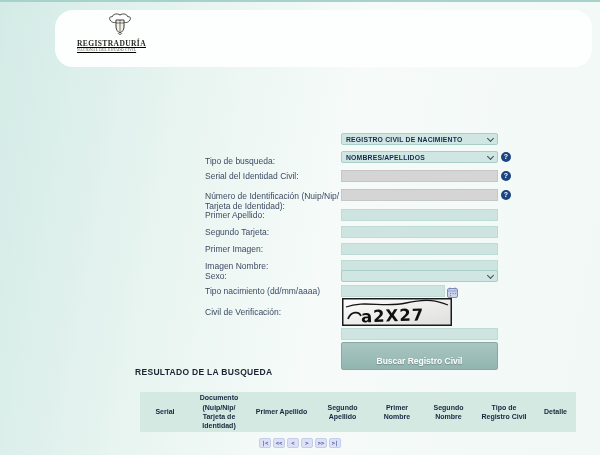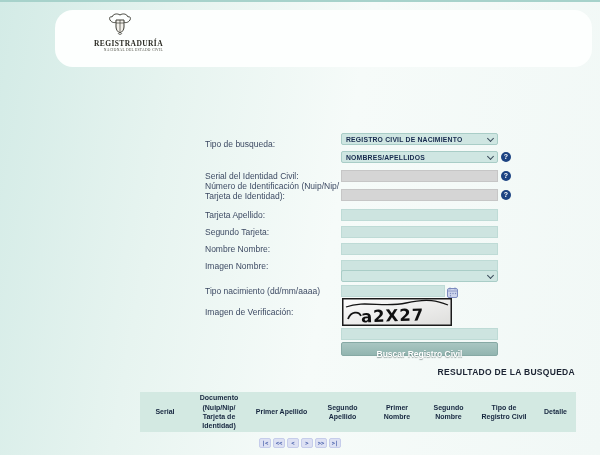--- a/index.html
+++ b/index.html
@@ -4,21 +4,21 @@
 <style>
   html,body{margin:0;padding:0;}
   body{width:600px;height:455px;font-family:"Liberation Sans",sans-serif;overflow:hidden;}
   .page{position:relative;width:600px;height:455px;
     background:linear-gradient(100deg,#d3ebe6 0%,#e7f4f0 28%,#f6fbf9 55%,#f1f8f6 100%);}
   .top-line{position:absolute;top:0;left:0;width:100%;height:2px;background:#a7d2cb;}
 
   
   .header-card{position:absolute;left:55px;top:10px;width:537px;height:57px;background:#fdfffe;
     border-radius:18px;}
-  .logo{position:absolute;left:22px;top:2px;width:86px;text-align:right;}
+  .logo{position:absolute;left:22px;top:2px;width:86px;text-align:left;text-decoration:underline;}
   .crest{display:block;margin:0 auto;}
   .org-name{font-family:"Liberation Serif",serif;font-weight:bold;font-size:7.5px;color:#2b2b24;letter-spacing:.4px;margin-top:1px;}
   .org-sub{font-family:"Liberation Serif",serif;font-size:3.6px;color:#4a4a40;letter-spacing:.3px;}
 
   .title{position:absolute;left:120px;top:96px;width:470px;text-align:center;
     font-size:13.5px;font-weight:bold;color:#1d3c70;letter-spacing:.2px;}
 
   
   .lbl{position:absolute;left:205px;width:138px;font-size:8.5px;color:#3d4a63;line-height:10px;}
   .fld{position:absolute;left:341px;width:157px;height:12px;box-sizing:border-box;}
@@ -28,34 +28,34 @@
   .chev{width:4px;height:4px;border-right:1.2px solid #3a4a5a;border-bottom:1.2px solid #3a4a5a;
     transform:rotate(45deg);margin-top:-2px;flex:0 0 auto;}
   .inp{border:none;outline:none;font-size:8px;color:#223;padding:0 4px;}
   .teal{background:#cde4e0;border:1px solid #bedbd6;}
   .gray{background:#d5d5d5;border:1px solid #c6c6c6;}
   .help{position:absolute;left:501px;width:10px;height:10px;border-radius:50%;background:#1c4382;
     color:#fff;font-size:7px;font-weight:bold;text-align:center;line-height:10px;cursor:pointer;}
 
   .r0{top:133px}.r1{top:151px}.r2{top:170px}.r3{top:189px}.r4{top:209px}.r5{top:226px}
   .r6{top:243px}.r7{top:260px}.r8{top:270px}.r9{top:285px}
-  .l0{top:134px}.l1{top:139px}.l2{top:171px}.l3{top:181px}.l4{top:210px}.l5{top:227px}
+  .l0{top:134px}.l1{top:156px}.l2{top:171px}.l3{top:191px}.l4{top:210px}.l5{top:227px}
   .l6{top:244px}.l7{top:261px}.l8{top:271px}.l9{top:286px}.l10{top:307px}
 
   .date-fld{width:104px;}
   .cal-btn{position:absolute;left:447px;top:286px;width:11px;height:11px;padding:0;border:none;background:transparent;cursor:pointer;}
 
   .captcha-box{position:absolute;left:342px;top:298px;width:110px;height:28px;}
   .captcha-input{position:absolute;left:341px;top:328px;width:157px;height:12px;box-sizing:border-box;}
   .buscar{position:absolute;left:341px;top:342px;width:157px;height:14px;
     background:linear-gradient(#a9c6c2,#92b5b0);border:1px solid #86a9a4;border-radius:2px;
     color:#fff;font-weight:bold;font-size:8.5px;font-family:"Liberation Sans",sans-serif;
-    text-shadow:0 1px 1px rgba(90,110,108,.6);cursor:pointer;padding:6px;}
+    text-shadow:0 1px 1px rgba(90,110,108,.6);cursor:pointer;padding:13px;}
 
-  .res-heading{position:absolute;left:135px;top:367px;width:440px;text-align:right;
+  .res-heading{position:absolute;left:135px;top:367px;width:440px;text-align:left;
     font-size:8.5px;font-weight:bold;color:#1c2433;letter-spacing:.3px;}
   .res-table{position:absolute;left:140px;top:392px;width:436px;height:40px;background:#d3e9e2;
     display:flex;align-items:center;}
   .col{font-size:7px;font-weight:bold;color:#16263f;text-align:center;line-height:1.35;
     box-sizing:border-box;padding:0 5px;}
   .c0{width:50px}.c1{width:58px}.c2{width:67px}.c3{width:55px}.c4{width:54px}.c5{width:49px}.c6{width:62px}.c7{width:41px}
 
   .pager{position:absolute;left:0;top:438px;width:600px;display:flex;justify-content:center;gap:2px;}
   .pg{width:12px;height:10px;background:#dde1f3;border:1px solid #c6cdeb;border-radius:2px;
     color:#3b55a5;font-size:5.5px;font-weight:bold;line-height:9px;text-align:center;
@@ -97,53 +97,54 @@
   <div class="help" style="top:152px">?</div>
 
   <label class="lbl l2">Serial del Identidad Civil:</label>
   <input class="fld inp gray r2" disabled="" style="">
   <div class="help" style="top:171px">?</div>
 
   <label class="lbl l3">Número de Identificación (Nuip/Nip/ Tarjeta de Identidad):</label>
   <input class="fld inp gray r3" disabled="" style="">
   <div class="help" style="top:190px">?</div>
 
-  <label class="lbl l4">Tarjeta Apellido:</label>
+  <label class="lbl l4">Primer Apellido:</label>
   <input class="fld inp teal r4" style="">
 
   <label class="lbl l5">Segundo Tarjeta:</label>
   <input class="fld inp teal r5" style="">
 
-  <label class="lbl l6">Nombre Nombre:</label>
+  <label class="lbl l6">Primer Imagen:</label>
   <input class="fld inp teal r6" style="">
 
   <label class="lbl l7">Imagen Nombre:</label>
   <input class="fld inp teal r7" style="">
 
+  <label class="lbl l8">Sexo:</label>
   <div class="fld sel r8">
     <span class="selval"></span>
     <span class="chev"></span>
   </div>
 
   <label class="lbl l9">Tipo nacimiento (dd/mm/aaaa)</label>
   <input class="fld inp teal r9 date-fld" style="">
   <button class="cal-btn">
     <svg width="11" height="11" viewBox="0 0 11 11">
       <rect x="0.5" y="1.5" width="10" height="9" rx="1.5" fill="#cdd5ec" stroke="#7d8bbf" stroke-width="1"></rect>
       <line x1="1" y1="4" x2="10" y2="4" stroke="#7d8bbf" stroke-width="0.8"></line>
       <line x1="3" y1="0.5" x2="3" y2="2.5" stroke="#7d8bbf" stroke-width="1"></line>
       <line x1="8" y1="0.5" x2="8" y2="2.5" stroke="#7d8bbf" stroke-width="1"></line>
       <circle cx="3.5" cy="6.5" r="0.7" fill="#7d8bbf"></circle>
         <circle cx="6" cy="6.5" r="0.7" fill="#7d8bbf"></circle>
       <circle cx="8.5" cy="6.5" r="0.7" fill="#7d8bbf"></circle>
         <circle cx="3.5" cy="8.8" r="0.7" fill="#7d8bbf"></circle>
     </svg>
   </button>
 
-  <label class="lbl l10">Imagen de Verificación:</label>
+  <label class="lbl l10">Civil de Verificación:</label>
   <svg class="captcha-box" width="110" height="28" viewBox="0 0 110 28">
     <defs>
       <linearGradient id="capg" x1="0" y1="0" x2="1" y2="1">
         <stop offset="0" stop-color="#fdfdfd"></stop>
           <stop offset="1" stop-color="#dededc"></stop>
       </linearGradient>
     </defs>
     <rect x="0.75" y="0.75" width="108.5" height="26.5" fill="url(#capg)" stroke="#1b1b1b" stroke-width="1.5"></rect>
     <path d="M4 9 C22 2, 42 10, 64 5 S 96 3, 106 7" fill="none" stroke="#141414" stroke-width="1.3"></path>
     <path d="M6 21 C9 13, 17 13, 19 18" fill="none" stroke="#141414" stroke-width="1.8"></path>

